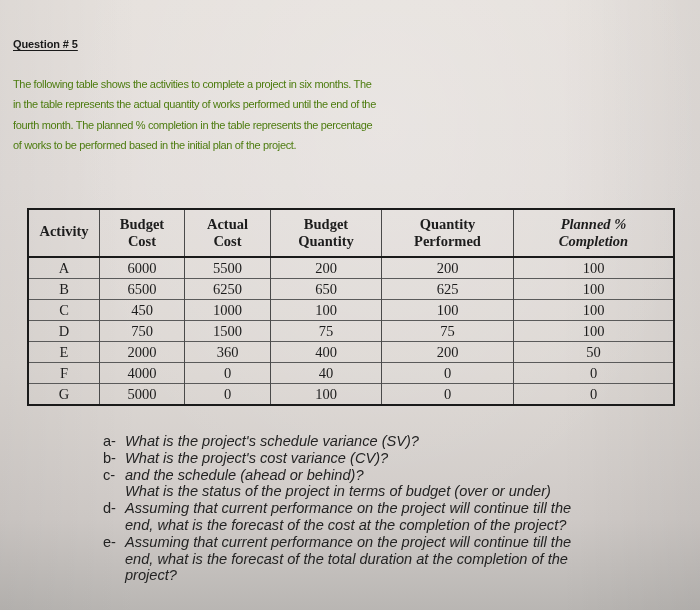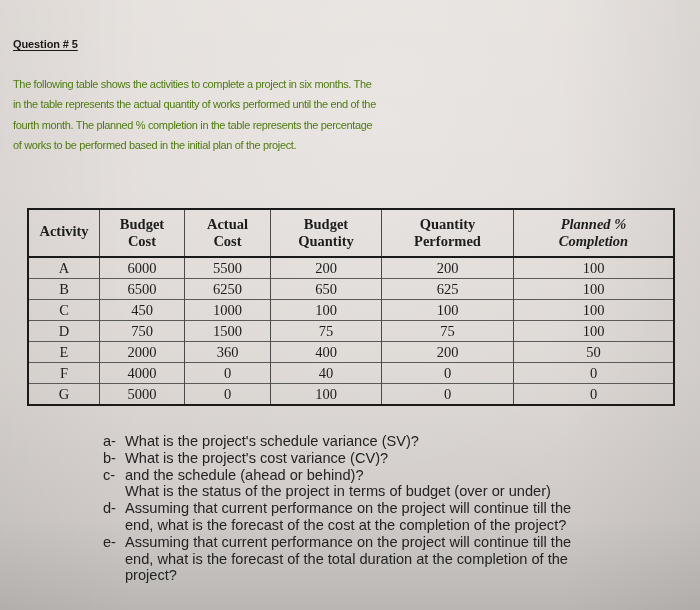--- a/index.html
+++ b/index.html
@@ -93,21 +93,21 @@
   }
   .q {
     position: relative;
     padding-left: 22px;
   }
   .q .marker {
     position: absolute;
     left: 0;
     top: 0;
   }
-  .q .text span { display: block; white-space: nowrap; }
+  .q .text span { display: block; white-space: nowrap; font-style: italic; }
 </style>
 </head>
 <body>
 
 <div class="shade"></div>
 
 <div class="title">Question # 5</div>
 
 <div class="intro">
   <span>The following table shows the activities to complete a project in six months. The</span>

